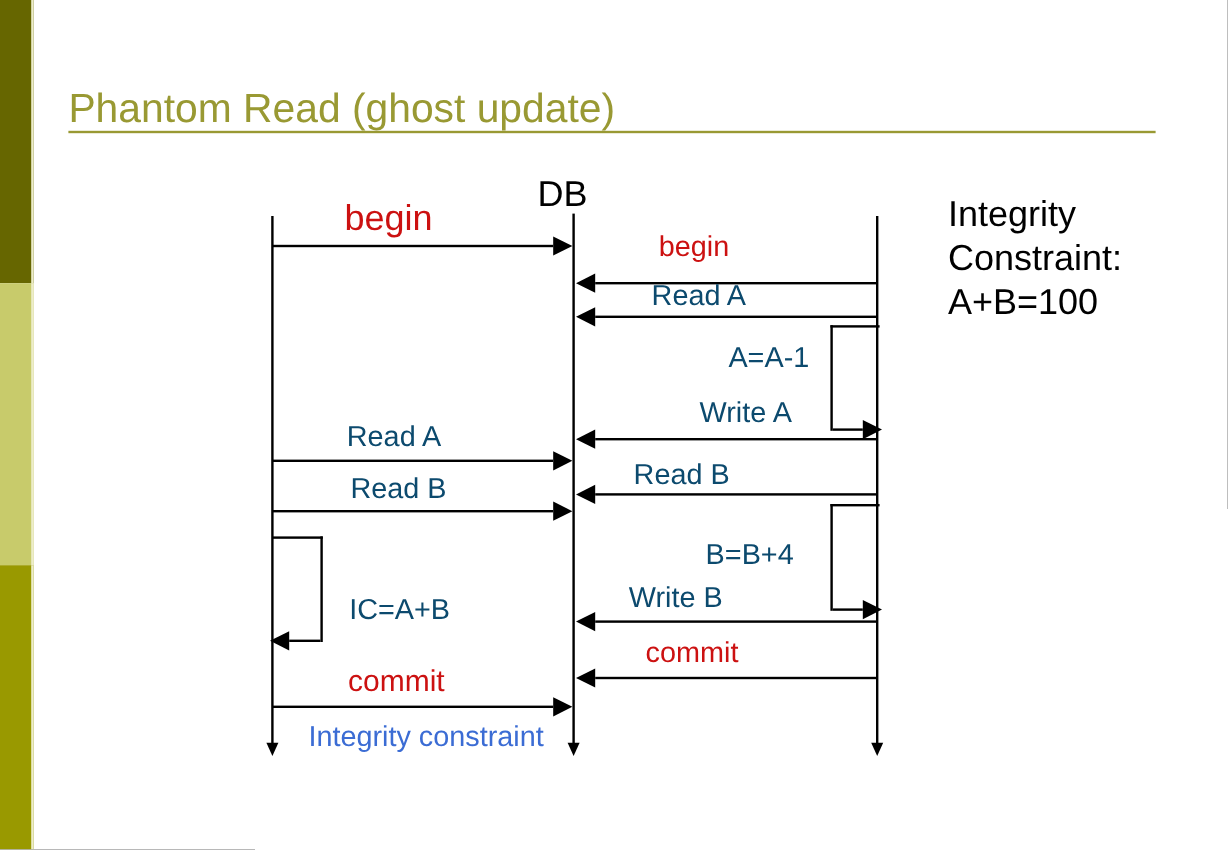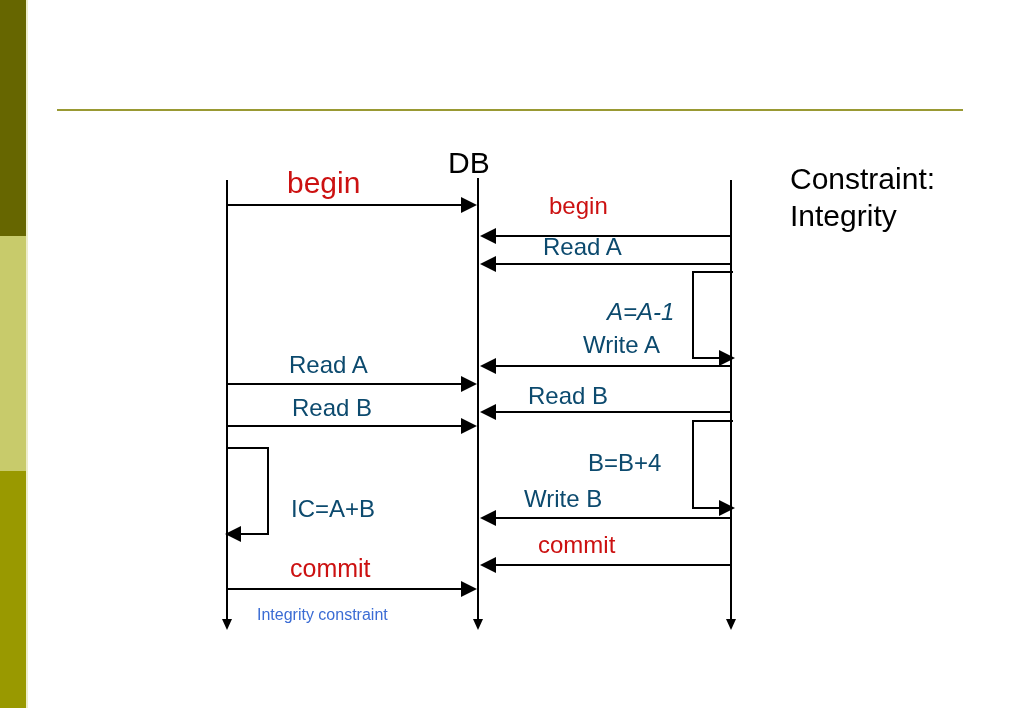--- a/index.html
+++ b/index.html
@@ -49,35 +49,36 @@
   .red{color:var(--red,#cc1111);}
   .f30{font-size:30px;}
   .f24{font-size:24px;}
   .db-label{position:absolute;left:448px;top:146px;width:60px;
     font-size:30px;color:#000;}
 
   
   .side-note{position:absolute;left:790px;top:160px;font-size:30px;
     line-height:37px;color:#000;}
   
-  .violation-note{position:absolute;left:257px;top:599px;font-size:16px;
+  .violation-note{position:absolute;left:257px;top:599px;font-size:24px;
     line-height:31px;color:var(--blue,#3b6cd4);}
   .violation-note .indent{padding-left:11px;}
 </style>
 </head>
 <body>
 
 <div class="slide">
 
   <div class="sidebar">
     <div class="seg seg-dark"></div>
     <div class="seg seg-light"></div>
     <div class="seg seg-medium"></div>
   </div>
 
+  <h1 class="title">Phantom Read (ghost update)</h1>
   <div class="title-rule"></div>
 
   <div>
 
     <div class="db-label">DB</div>
     <div class="lifeline" style="left:226px;top:180px;height:440px;"></div>
     <div class="lifeline" style="left:477px;top:178px;height:442px;"></div>
     <div class="lifeline" style="left:730px;top:180px;height:440px;"></div>
     <div class="ll-arrow" style="left:222px;top:619px;"></div>
     <div class="ll-arrow" style="left:473px;top:619px;"></div>
@@ -91,21 +92,21 @@
     <div class="lbl red f24" style="left:549px;top:193px;">begin</div>
     <div class="msg" style="left:496px;top:235px;width:234px;">
       <div class="head head-l"></div>
     </div>
 
     <div class="lbl f24" style="left:543px;top:234px;">Read A</div>
     <div class="msg" style="left:496px;top:263px;width:234px;">
       <div class="head head-l"></div>
     </div>
 
-    <div class="lbl f24" style="left:607px;top:299px;font-style:italic;">A=A-1</div>
+    <div class="lbl f24" style="left:607px;top:286px;">A=A-1</div>
     <div class="loop loop-r" style="left:692px;top:271px;width:39px;height:86px;">
       <div class="loop-bottom">
         <div class="head head-r"></div>
       </div>
     </div>
 
     <div class="lbl f24" style="left:536px;top:332px;margin-left:47px;">Write A</div>
     <div class="msg" style="left:496px;top:365px;width:234px;">
       <div class="head head-l"></div>
     </div>
@@ -149,21 +150,22 @@
       <div class="head head-l"></div>
     </div>
 
     <div class="lbl red f24" style="left:290px;top:555px;font-size:25px;">commit</div>
     <div class="msg" style="left:227px;top:588px;width:234px;">
       <div class="head head-r"></div>
     </div>
   </div>
 
   <div class="side-note">
+    <div>Integrity</div>
     <div>Constraint:</div>
-    <div>Integrity</div>
+    <div>A+B=100</div>
   </div>
 
   <div class="violation-note">
     <div>Integrity constraint</div>
   </div>
 
 </div>
 
 </body></html>

